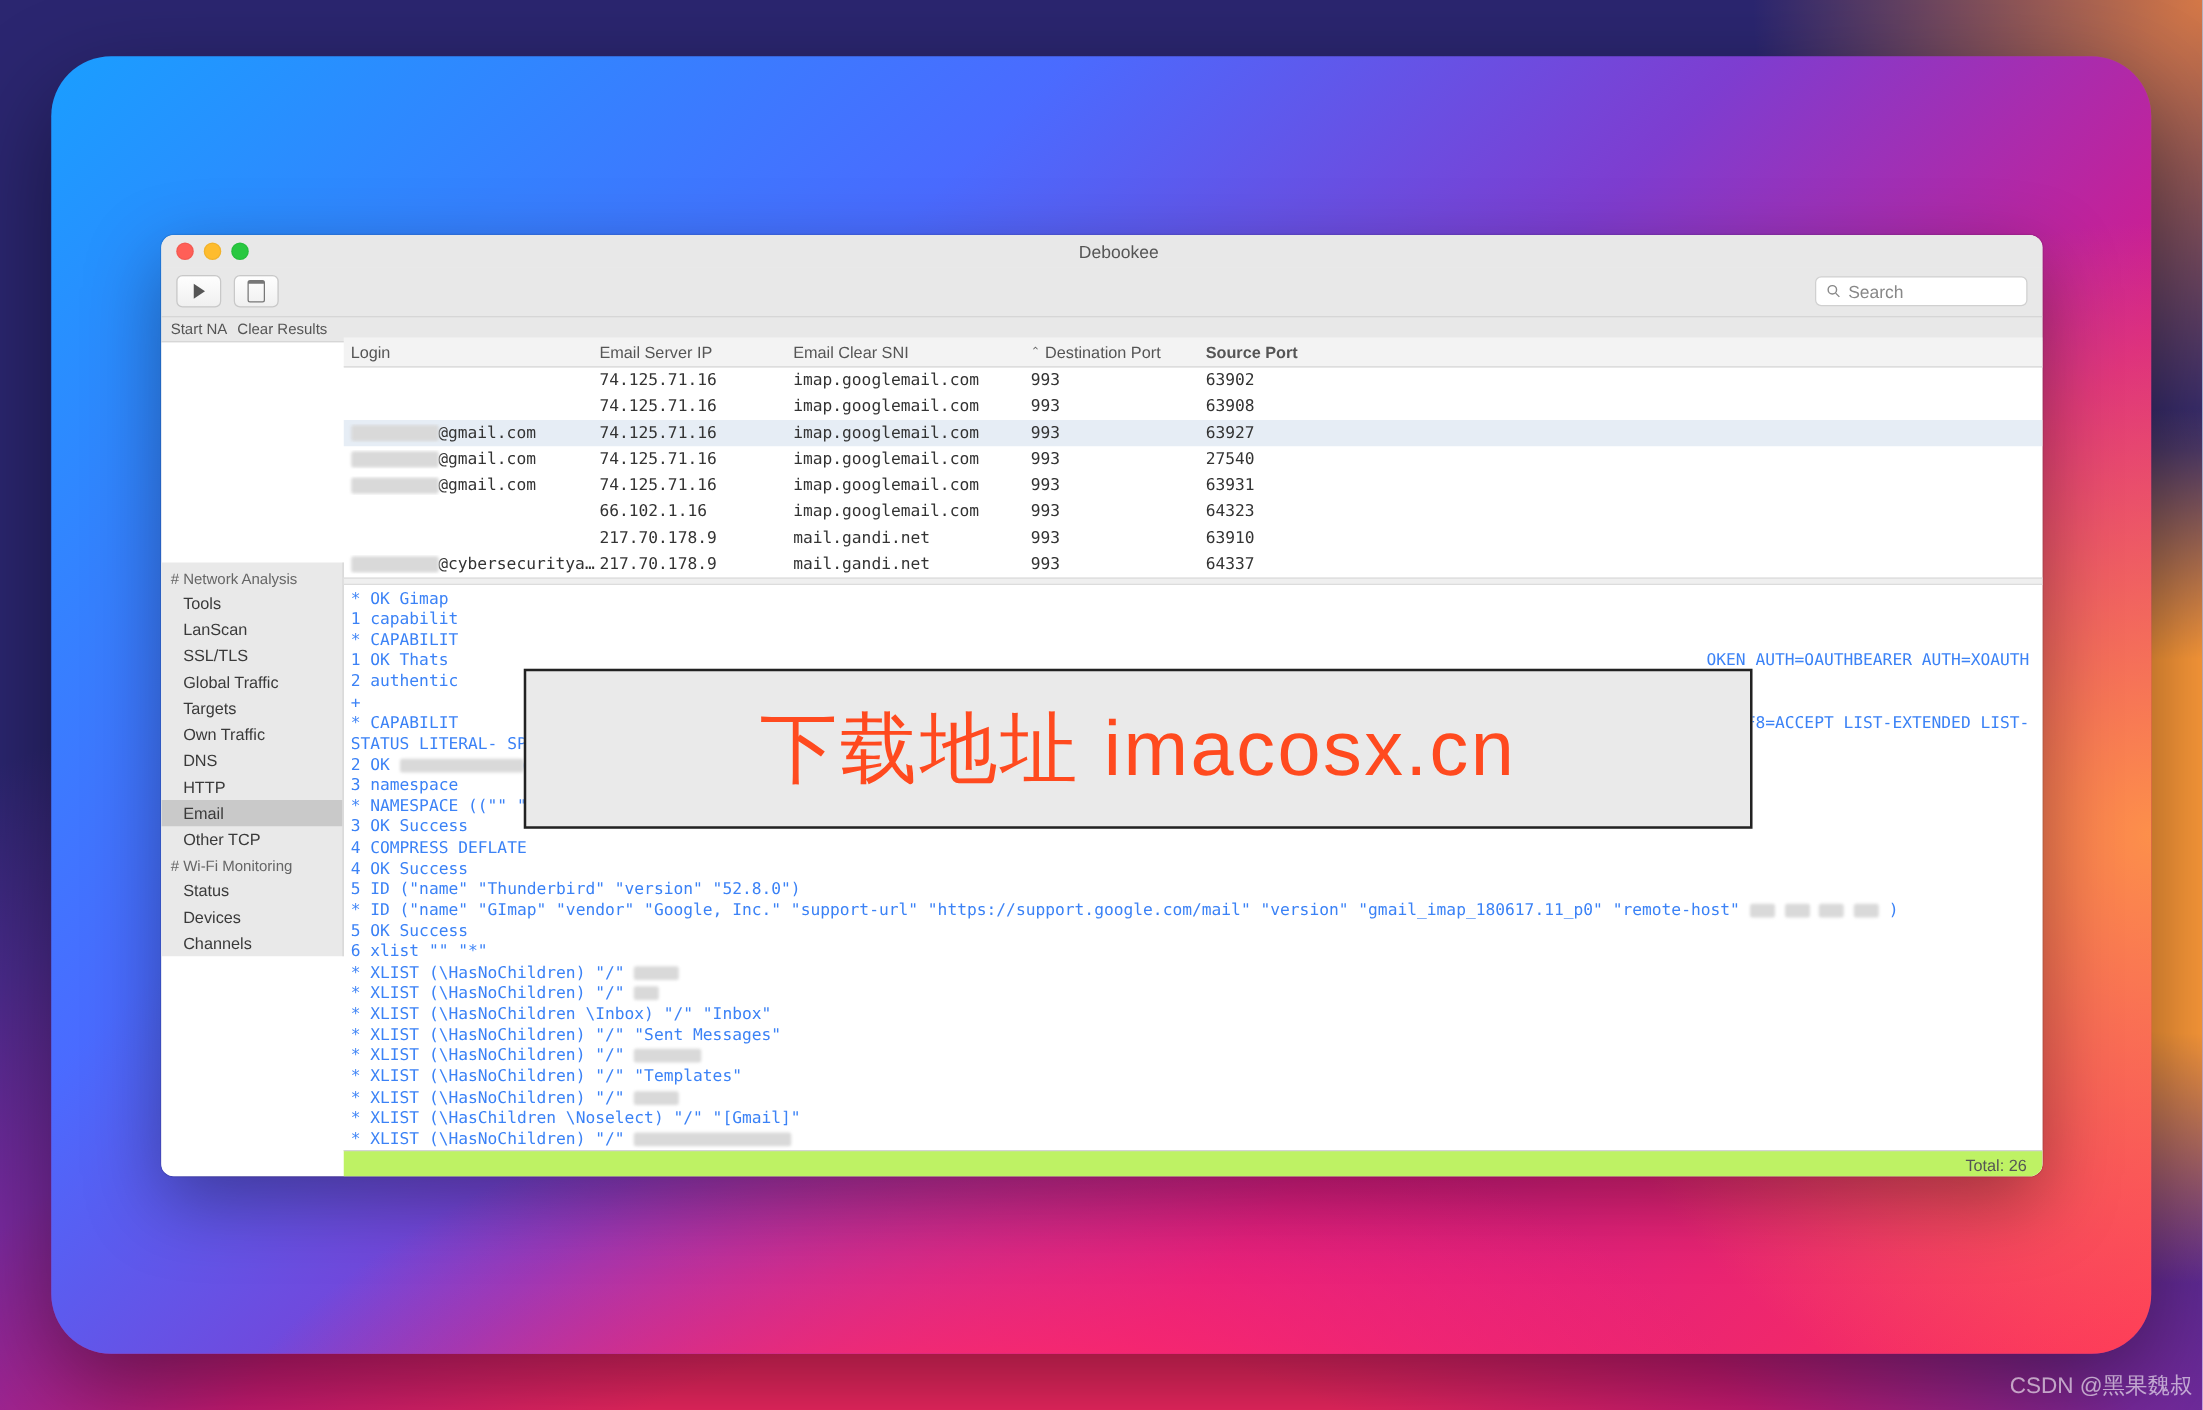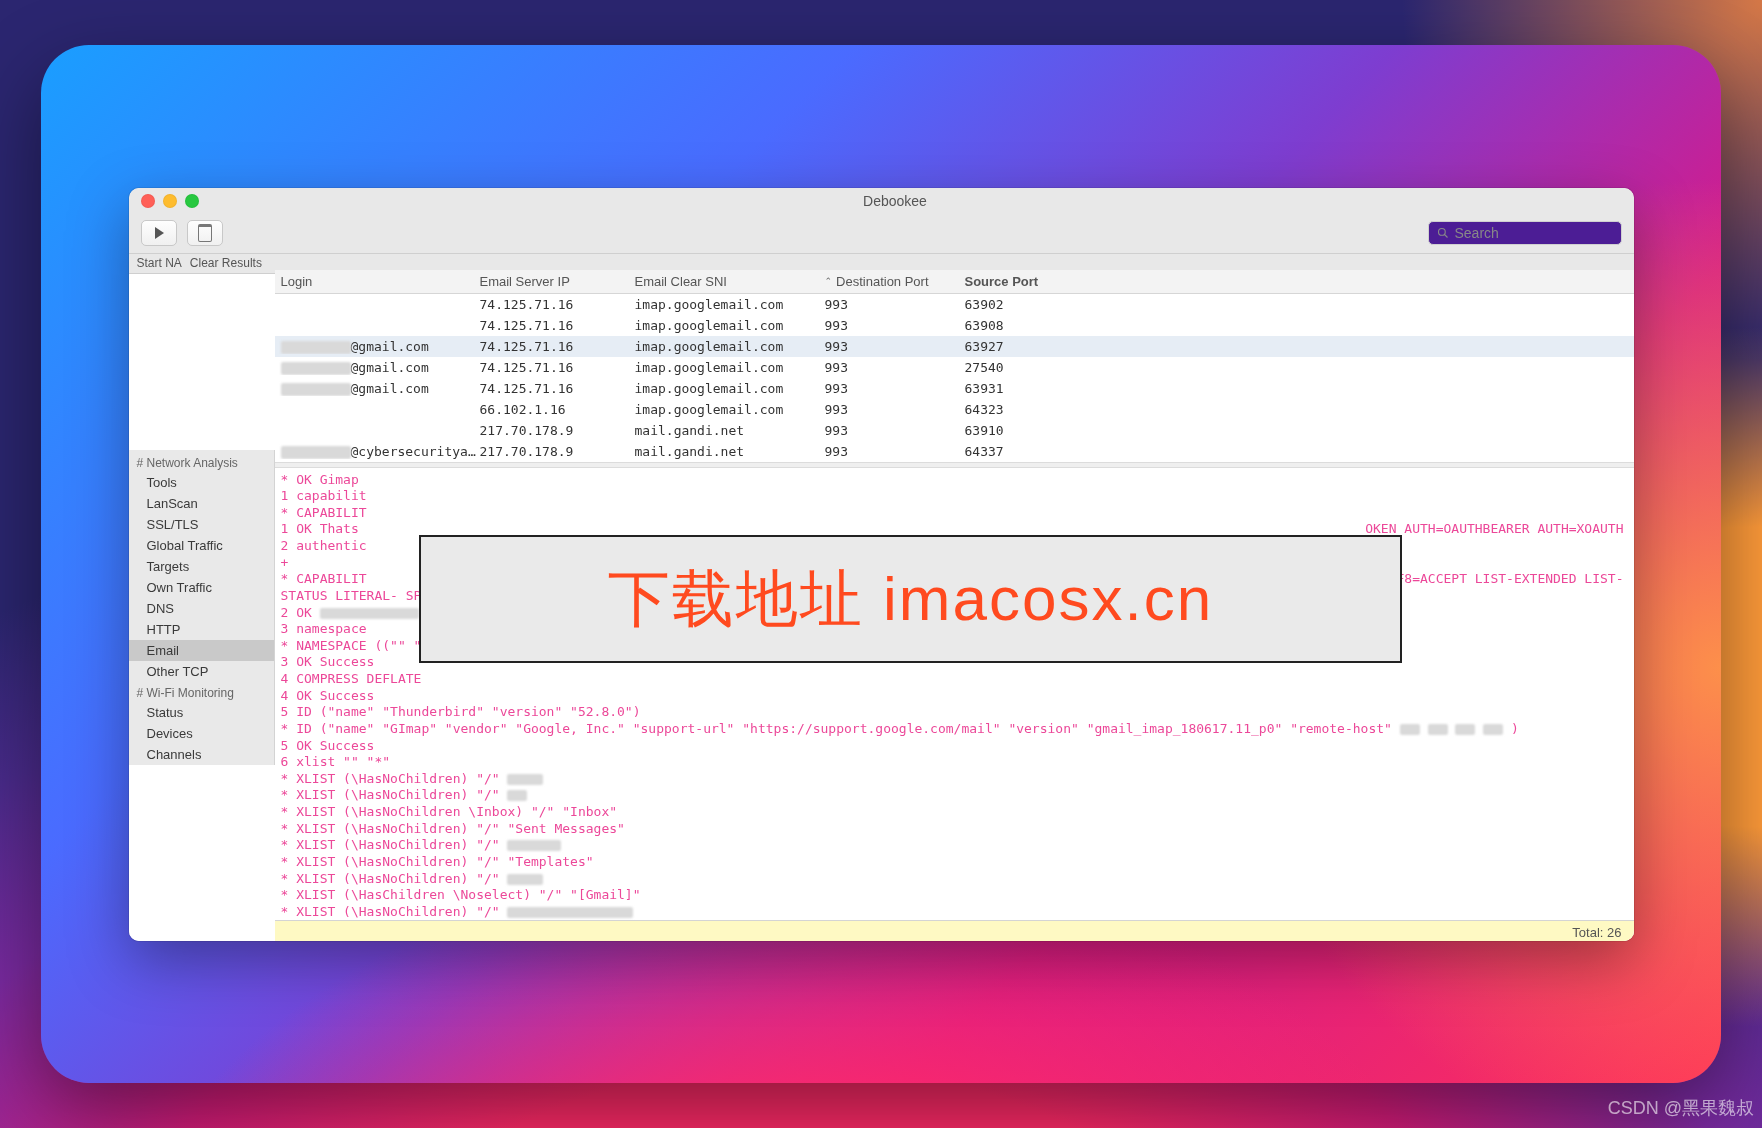--- a/index.html
+++ b/index.html
@@ -43,21 +43,21 @@
   .traffic { position:absolute; left:12px; top:6px; display:flex; gap:8px; }
   .tl-btn { width:14px; height:14px; border-radius:50%; }
   .tl-red   { background:#ff5f57; box-shadow: inset 0 0 0 1px rgba(0,0,0,.05); }
   .tl-yellow{ background:#febc2e; box-shadow: inset 0 0 0 1px rgba(0,0,0,.05); }
   .tl-green { background:#28c840; box-shadow: inset 0 0 0 1px rgba(0,0,0,.05); }
   .title { font-size:14px; color:#555;margin-left:28px; }
   .toolbar { height:40px; background:#e8e8e8; border-bottom:1px solid #cfcfcf; display:flex; align-items:center; padding:0 12px; gap:10px; }
   .tb-btn { width:36px; height:26px; border:1px solid #c8c8c8; border-radius:5px; background:linear-gradient(#fefefe,#f0f0f0); display:flex; align-items:center; justify-content:center; color:#555; }
   .tb-play::before { content:""; border-left:9px solid #555; border-top:6px solid transparent; border-bottom:6px solid transparent; margin-left:2px; }
   .tb-trash::before { content:""; width:12px; height:14px; border:1.5px solid #777; border-top-width:3px; border-radius:2px; }
-  .search { margin-left:auto; width:194px; height:24px; background:#4c1d95; border:1px solid #d0d0d0; border-radius:5px; display:flex; align-items:center; padding:0 8px; gap:6px; color:#888;}
+  .search { margin-left:auto; width:170px; height:24px; background:#ffffff; border:1px solid #d0d0d0; border-radius:5px; display:flex; align-items:center; padding:0 8px; gap:6px; color:#888;}
   .search svg{ width:12px; height:12px; }
   .subbar { height:20px; background:#e8e8e8; border-bottom:1px solid #cfcfcf; display:flex; gap:8px; padding-left:8px; font-size:12px; color:#555; align-items:center;}
   .subbar span{ cursor:default; }
   .body { flex:1; display:flex; min-height:0; background:#fff;align-items:center; }
   .sidebar { width:146px; background:#e9e9e9; border-right:1px solid #d3d3d3; font-size:13px; color:#444; padding-top:2px; overflow:hidden;}
   .side-heading { color:#666; font-size:12px; padding:4px 8px 2px; }
   .side-item { padding:3px 8px 3px 18px; color:#3a3a3a; }
   .side-item.sel { background:#c9c9c9; }
   .main { flex:1; display:flex; flex-direction:column; min-width:0;}
   .headers { height:24px; display:flex; align-items:center; background:#f3f3f3; border-bottom:1px solid #d6d6d6; font-size:13px; color:#555;}
@@ -70,26 +70,26 @@
   .rows { font-family: Menlo, Consolas, monospace; font-size:13px; color:#333; }
   .row { height:21px; display:flex; align-items:center; }
   .row.sel { background:#e6edf5; }
   .row .c1{ flex:0 0 205px; padding-left:6px; white-space:nowrap; overflow:hidden; text-overflow:ellipsis;}
   .row .c2{ flex:0 0 155px;}
   .row .c3{ flex:0 0 190px;}
   .row .c4{ flex:0 0 140px;}
   .row .c5{ flex:1;}
   .blurbox{ display:inline-block; width:70px; height:13px; background:#d9d9d9; filter:blur(1.2px); border-radius:2px; vertical-align:middle;}
   .divider { height:6px; border-top:1px solid #dcdcdc; border-bottom:1px solid #dcdcdc; background:#efefef; }
-  .proto { flex:1; overflow:hidden; padding:4px 6px 0 6px; font-family: Menlo, Consolas, monospace; font-size:13px; color:#ec4899; line-height:1.28; white-space:pre; text-align:left;}
+  .proto { flex:1; overflow:hidden; padding:4px 6px 0 6px; font-family: Menlo, Consolas, monospace; font-size:13px; color:#3b82f6; line-height:1.28; white-space:pre; text-align:left;}
   .proto .bl{ display:inline-block; height:11px; background:#d9d9d9; filter:blur(1.2px); border-radius:2px; vertical-align:middle;}
   .chip { position:absolute; z-index:5; left:378px; top:490px; width:983px; height:128px;
           border:2.5px solid #222; background:#eaeaea; display:flex; align-items:center; justify-content:center;
           font-size:62px; color:#ff4a1f; font-weight:500; letter-spacing:2px; }
-  .footer { height:24px; background:#fef9c3; border-top:1px solid #d4d4d4; display:flex; justify-content:flex-end; align-items:center; padding-right:12px; font-size:13px; color:#555;}
+  .footer { height:24px; background:#bef264; border-top:1px solid #d4d4d4; display:flex; justify-content:flex-end; align-items:center; padding-right:12px; font-size:13px; color:#555;}
   .watermark { position:absolute; right:8px; bottom:8px; font-size:18px; color:rgba(255,255,255,.6); z-index:30;}
 </style>
 </head>
 <body>
 
 <div class="wallpaper">
   <div class="card">
 
     <div class="window">
       <div class="titlebar">

